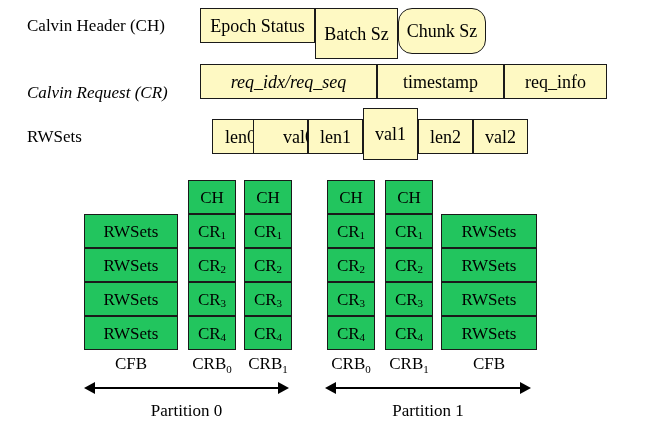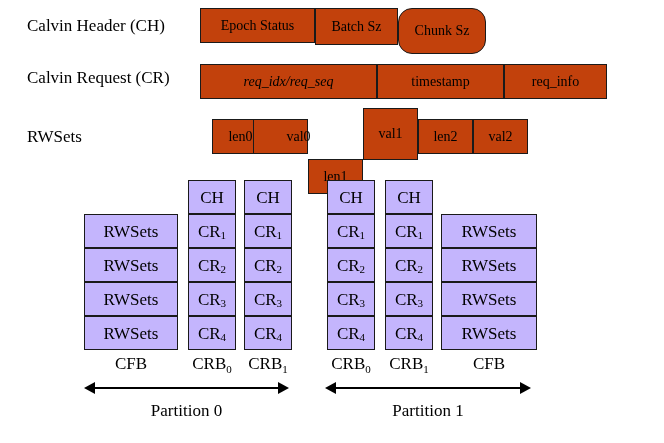--- a/index.html
+++ b/index.html
@@ -10,45 +10,45 @@
     color:#000000;
     overflow:hidden;
   }
   #stage{position:relative;width:664px;height:443px;}
 
   
   .box{
     position:absolute;
     box-sizing:border-box;
     border:1.5px solid #1a1a1a;
-    background:#c2410c;
+    background:#fef9c3;
     display:flex;
     align-items:center;
     justify-content:center;
-    font-size:14px;
+    font-size:18px;
     line-height:1;
     white-space:nowrap;
     text-align:right;
   }
   .rowlabel{
     position:absolute;
     font-size:17px;
     line-height:1;
     white-space:nowrap;
     display:flex;
     align-items:center;
     height:20px;
   }
 
   
   .cell{
     position:absolute;
     box-sizing:border-box;
     border:1.5px solid #1a1a1a;
-    background:#c4b5fd;
+    background:#22c55e;
     display:flex;
     align-items:center;
     justify-content:center;
     font-size:17px;
     line-height:1;
     white-space:nowrap;
   }
   .cell sub, .collabel sub{
     font-size:11px;
     vertical-align:baseline;
@@ -92,30 +92,30 @@
     text-align:center;
     white-space:nowrap;
   }
 </style>
 </head>
 <body>
 
 <div id="stage">
     <div class="rowlabel" style="left: 27px; top: 15.5px;">Calvin Header (CH)</div>
     <div class="box" style="left: 200px; top: 8px; width: 115px; height: 35px;">Epoch Status</div>
-    <div class="box" style="left: 315px; top: 8px; width: 83px; height: 37px;">Batch Sz</div>
+    <div class="box" style="left: 315px; top: 8px; width: 83px; height: 51px;">Batch Sz</div>
     <div class="box" style="left: 398px; top: 8px; width: 88px; height: 46px; border-radius: 14px;">Chunk Sz</div>
-    <div class="rowlabel" style="left: 27px; top: 67px;">Calvin Request (CR)</div>
+    <div class="rowlabel" style="left: 27px; top: 82px; font-style: italic;">Calvin Request (CR)</div>
     <div class="box" style="left: 200px; top: 64px; width: 177px; height: 35px; font-style: italic;">req_idx/req_seq</div>
     <div class="box" style="left: 377px; top: 64px; width: 127px; height: 35px;">timestamp</div>
     <div class="box" style="left: 504px; top: 64px; width: 103px; height: 35px;">req_info</div>
     <div class="rowlabel" style="left: 27px; top: 126.5px;">RWSets</div>
     <div class="box" style="left: 196px; top: 119px; width: 57px; height: 35px; margin-left: 16px;">len0</div>
     <div class="box" style="left: 253px; top: 119px; width: 55px; height: 35px; padding-left: 36px;">val0</div>
-    <div class="box" style="left: 308px; top: 119px; width: 55px; height: 35px; margin-top: 40px;">len1</div>
+    <div class="box" style="left: 308px; top: 119px; width: 55px; height: 35px;">len1</div>
     <div class="box" style="left: 363px; top: 108px; width: 55px; height: 52px;">val1</div>
     <div class="box" style="left: 418px; top: 119px; width: 55px; height: 35px;">len2</div>
     <div class="box" style="left: 473px; top: 119px; width: 55px; height: 35px;">val2</div>
     <div class="cell" style="left: 84px; top: 214px; width: 94px; height: 34px;">
       <span>RWSets</span>
     </div>
     <div class="cell" style="left: 84px; top: 248px; width: 94px; height: 34px;">
       <span>RWSets</span>
     </div>
     <div class="cell" style="left: 84px; top: 282px; width: 94px; height: 34px;">

